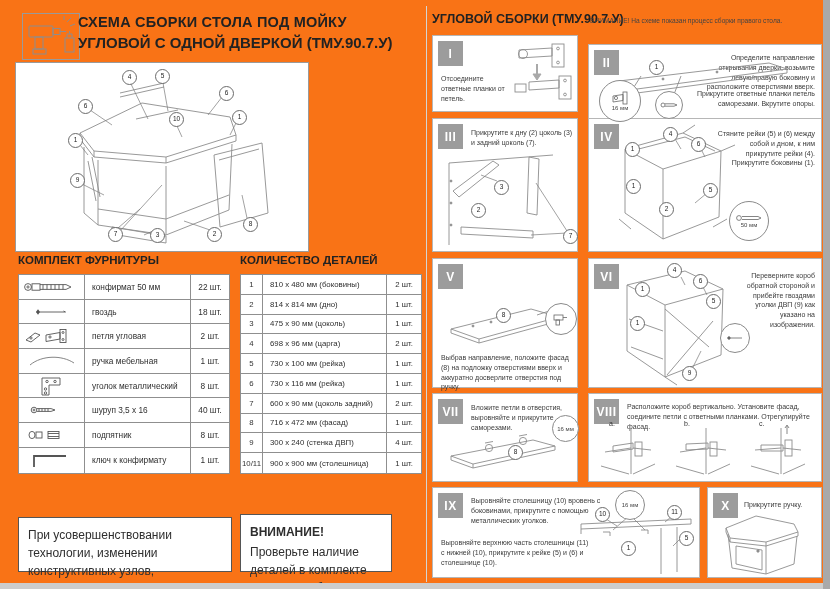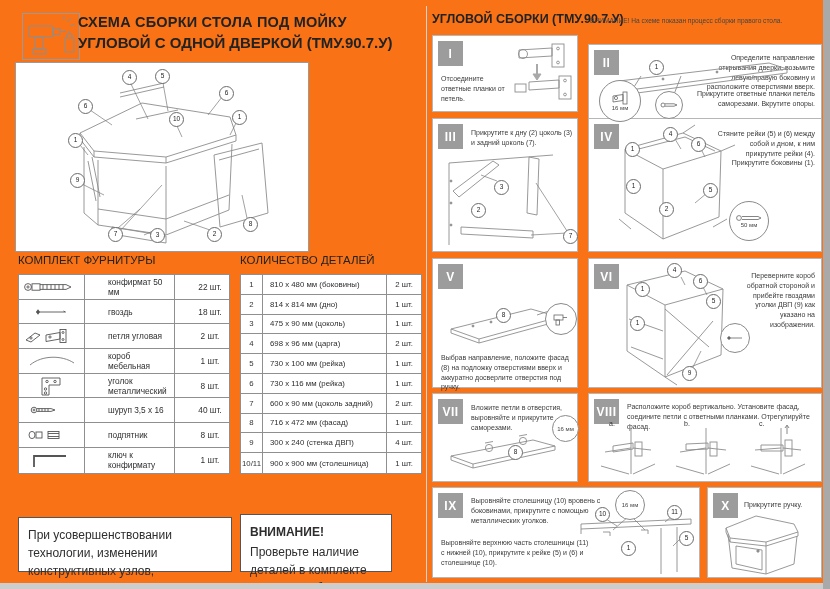--- a/index.html
+++ b/index.html
@@ -8,26 +8,26 @@
   .edge-r{position:absolute;right:0;top:0;width:7px;height:100%;background:#a9a9a9;}
   .edge-b{position:absolute;left:0;bottom:0;width:823px;height:6px;background:#cdcdcd;}
   .vdivider{position:absolute;left:426px;top:6px;width:1px;height:576px;background:#d4d4d4;}
 
   .title1{position:absolute;left:78px;top:14px;font-size:14.5px;font-weight:bold;color:#222;letter-spacing:.2px;}
   .title2{position:absolute;left:78px;top:34px;font-size:15px;font-weight:bold;color:#222;}
   .toolbox{position:absolute;left:22px;top:13px;width:56px;height:45px;border:1px solid #9a9a9a;}
 
   .diagram-box{position:absolute;left:15px;top:62px;width:292px;height:188px;border:1px solid #9a9a9a;background:#fff;}
 
-  .sect-h{position:absolute;font-size:11.5px;font-weight:normal;color:#222;}
+  .sect-h{position:absolute;font-size:11.5px;font-weight:bold;color:#222;}
 
   .tbl{position:absolute;border:1px solid #8f8f8f;background:#fff;}
   .trow{display:flex;align-items:center;border-bottom:1px solid #8f8f8f;box-sizing:border-box;}
   .trow:last-child{border-bottom:none;}
-  .hw .trow{height:24.7px;gap:16px;}
+  .hw .trow{height:24.7px;}
   .pt .trow{height:19.8px;}
   .cell{box-sizing:border-box;height:100%;display:flex;align-items:center;}
   .c-icon{width:66px;justify-content:center;border-right:1px solid #8f8f8f;}
   .c-name{flex:1;padding-left:7px;border-right:1px solid #8f8f8f;font-size:8.3px;color:#2e2e2e;}
   .c-qty{width:38px;justify-content:center;font-size:8.3px;color:#2e2e2e;}
   .c-num{width:22px;justify-content:center;border-right:1px solid #8f8f8f;font-size:7.8px;}
   .pt .c-name{font-size:7.8px;}
   .pt .c-qty{width:34px;font-size:7.8px;}
 
   .note-box{position:absolute;border:1px solid #555;background:#fff;box-sizing:border-box;
@@ -171,21 +171,21 @@
       <div class="cell c-qty">2 шт.</div>
     </div>
     <div class="trow">
       <div class="cell c-icon">
         <svg width="60" height="18" viewBox="0 0 60 18">
             <g fill="none" stroke="#777" stroke-width="0.9">
           <path d="M8 13 C 20 3, 40 3, 52 11"></path>
         </g>
           </svg>
       </div>
-      <div class="cell c-name">короб мебельная</div>
+      <div class="cell c-name">ручка мебельная</div>
       <div class="cell c-qty">1 шт.</div>
     </div>
     <div class="trow">
       <div class="cell c-icon">
         <svg width="60" height="22" viewBox="0 0 60 22">
             <g fill="none" stroke="#555" stroke-width="0.9">
           <path d="M20 3 h18 v7 h-11 v10 h-7 z"></path>
           <circle cx="25" cy="6.5" r="1.2"></circle>
               <circle cx="33" cy="6.5" r="1.2"></circle>
           <circle cx="23.5" cy="14" r="1.2"></circle>

